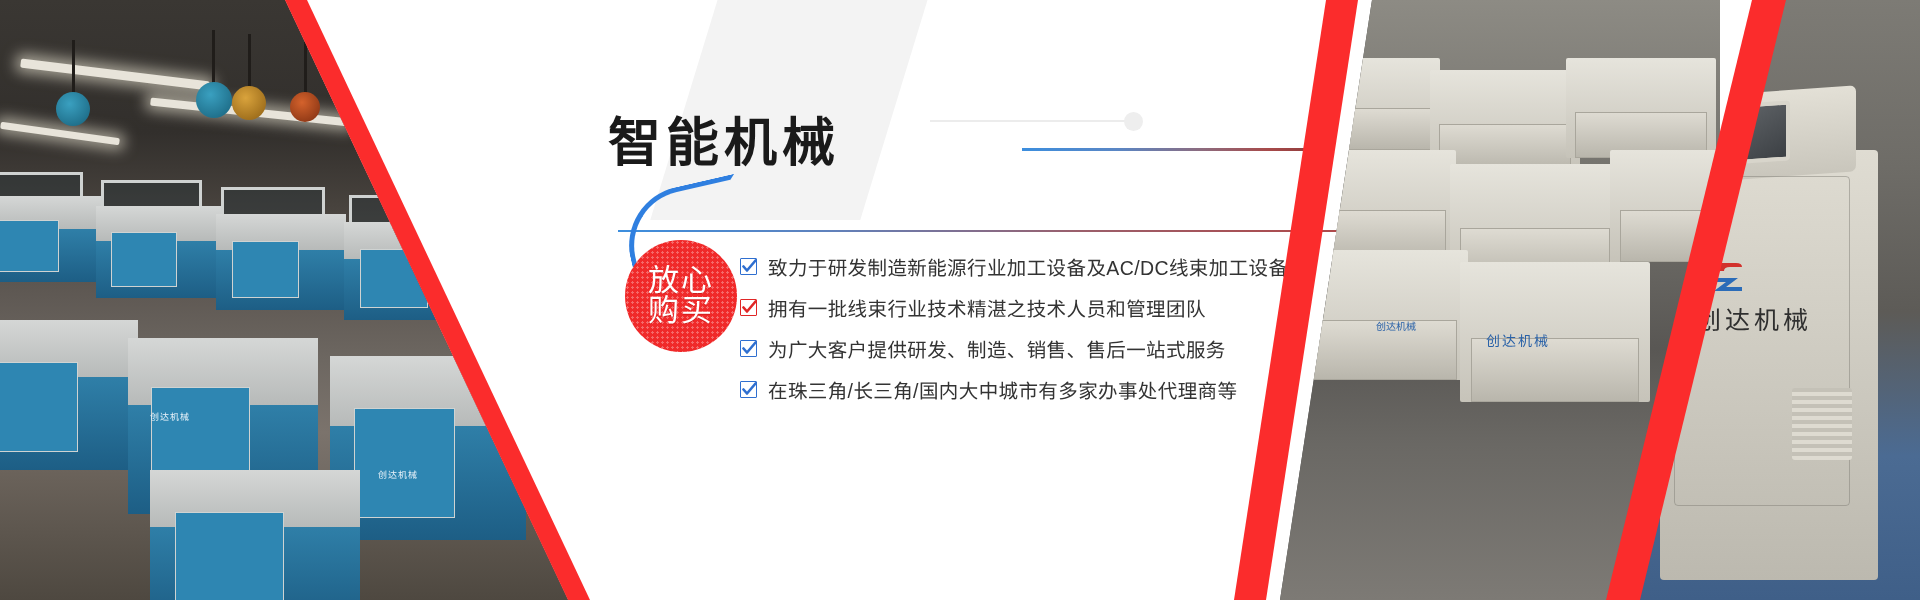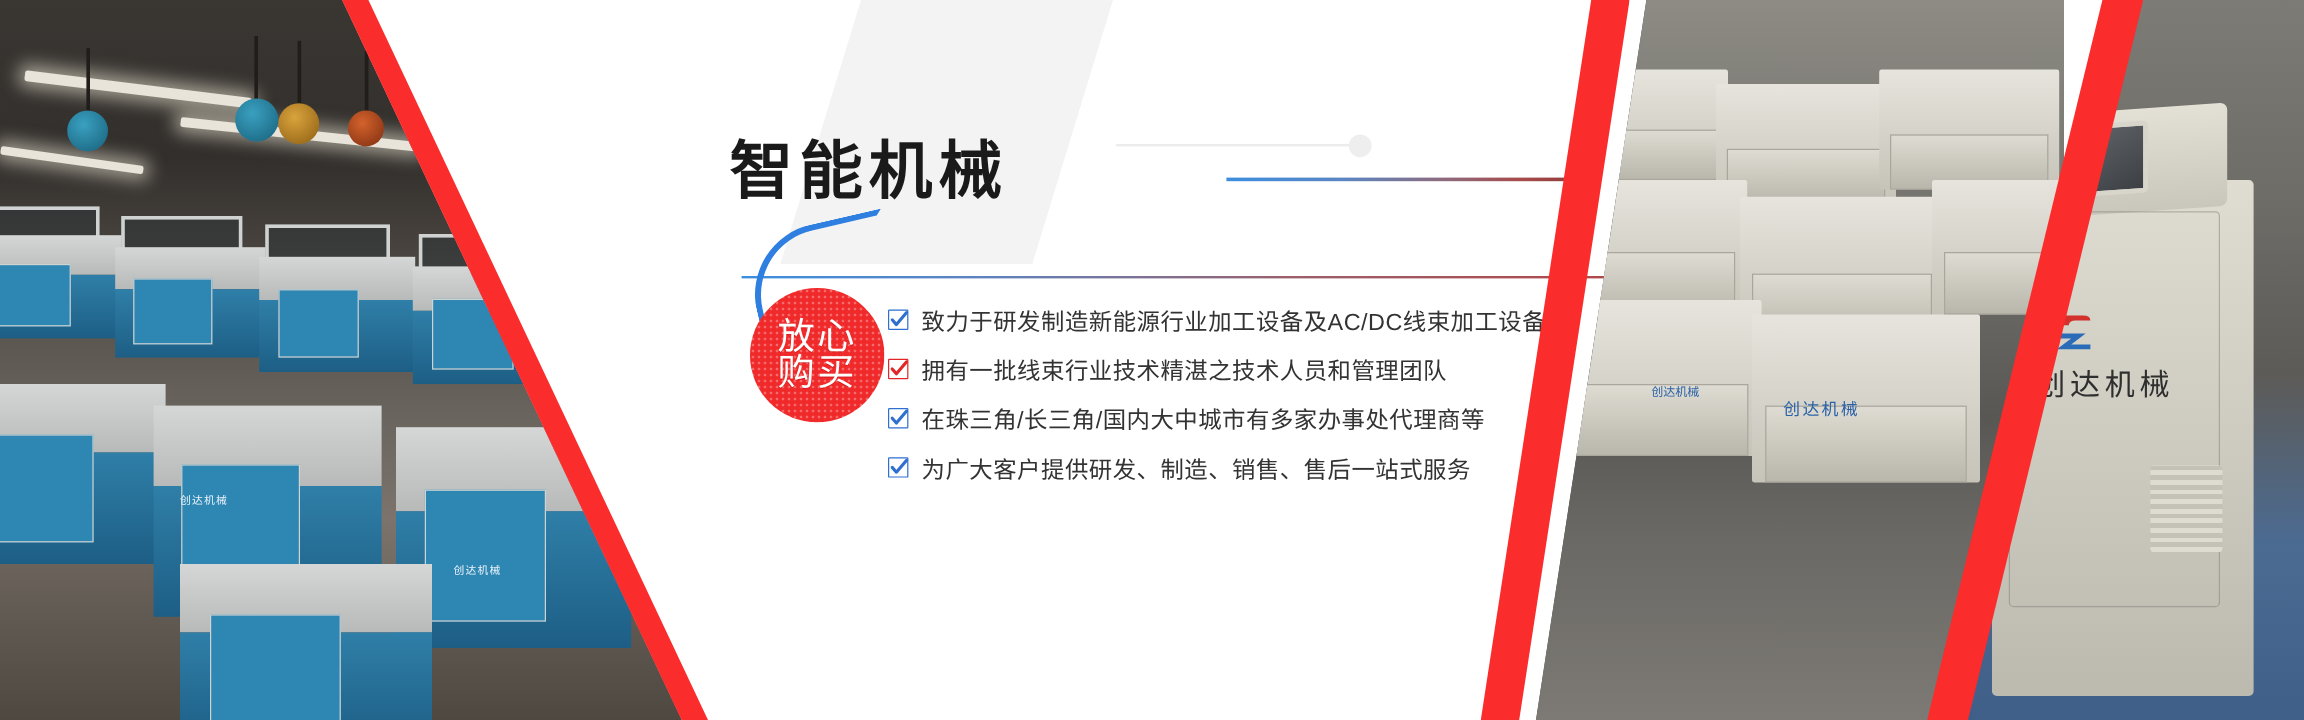--- a/index.html
+++ b/index.html
@@ -265,30 +265,30 @@
         </span>
         <span class="btext">拥有一批线束行业技术精湛之技术人员和管理团队</span>
       </div>
 
       <div class="bullet">
         <span class="cb">
           <svg width="15" height="15" viewBox="0 0 15 15">
               <path d="M1.5 7.5 L5 11.5 L13.5 1.5" stroke="#2f6fd0" stroke-width="2.6" fill="none" stroke-linecap="round" stroke-linejoin="round"></path>
             </svg>
         </span>
-        <span class="btext">在珠三角/长三角/国内大中城市有多家办事处代理商等</span>
+        <span class="btext">为广大客户提供研发、制造、销售、售后一站式服务</span>
       </div>
 
       <div class="bullet">
         <span class="cb">
           <svg width="15" height="15" viewBox="0 0 15 15">
               <path d="M1.5 7.5 L5 11.5 L13.5 1.5" stroke="#2f6fd0" stroke-width="2.6" fill="none" stroke-linecap="round" stroke-linejoin="round"></path>
             </svg>
         </span>
-        <span class="btext">为广大客户提供研发、制造、销售、售后一站式服务</span>
+        <span class="btext">在珠三角/长三角/国内大中城市有多家办事处代理商等</span>
       </div>
 
     </div>
   </div>
 
   <div class="photo-mid">
     <div class="bg"></div>
     <div class="bench" style="left:20px;top:58px;width:140px;height:92px;">
         <div class="sk"></div>
       </div>

